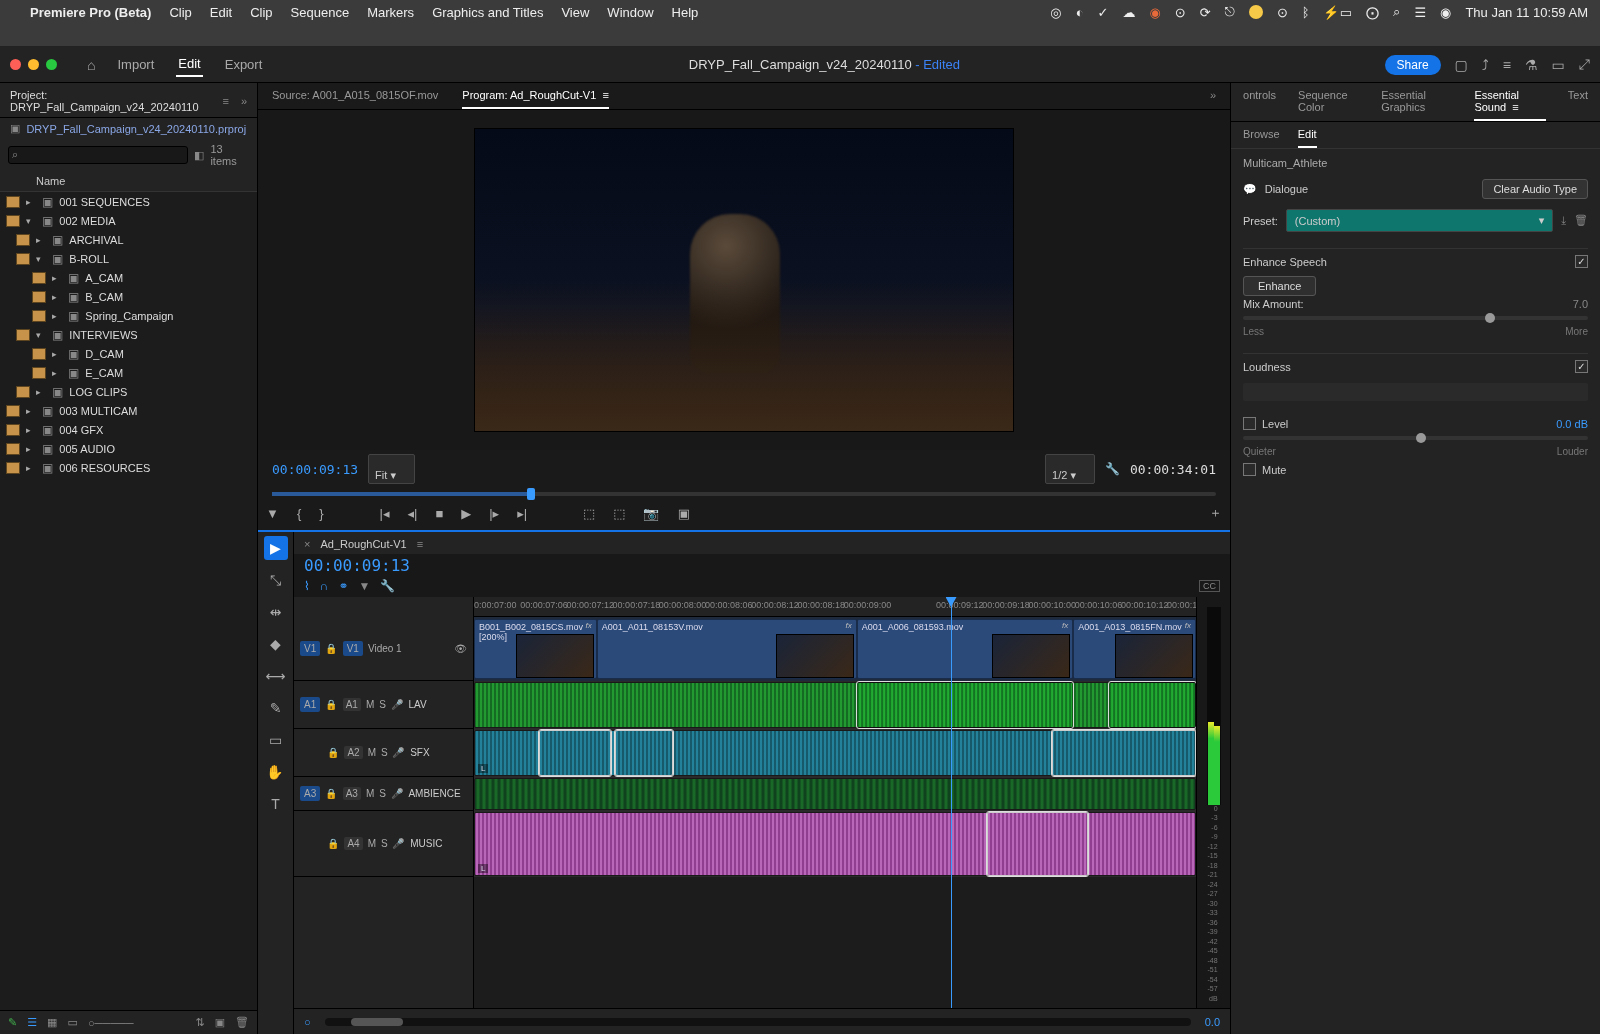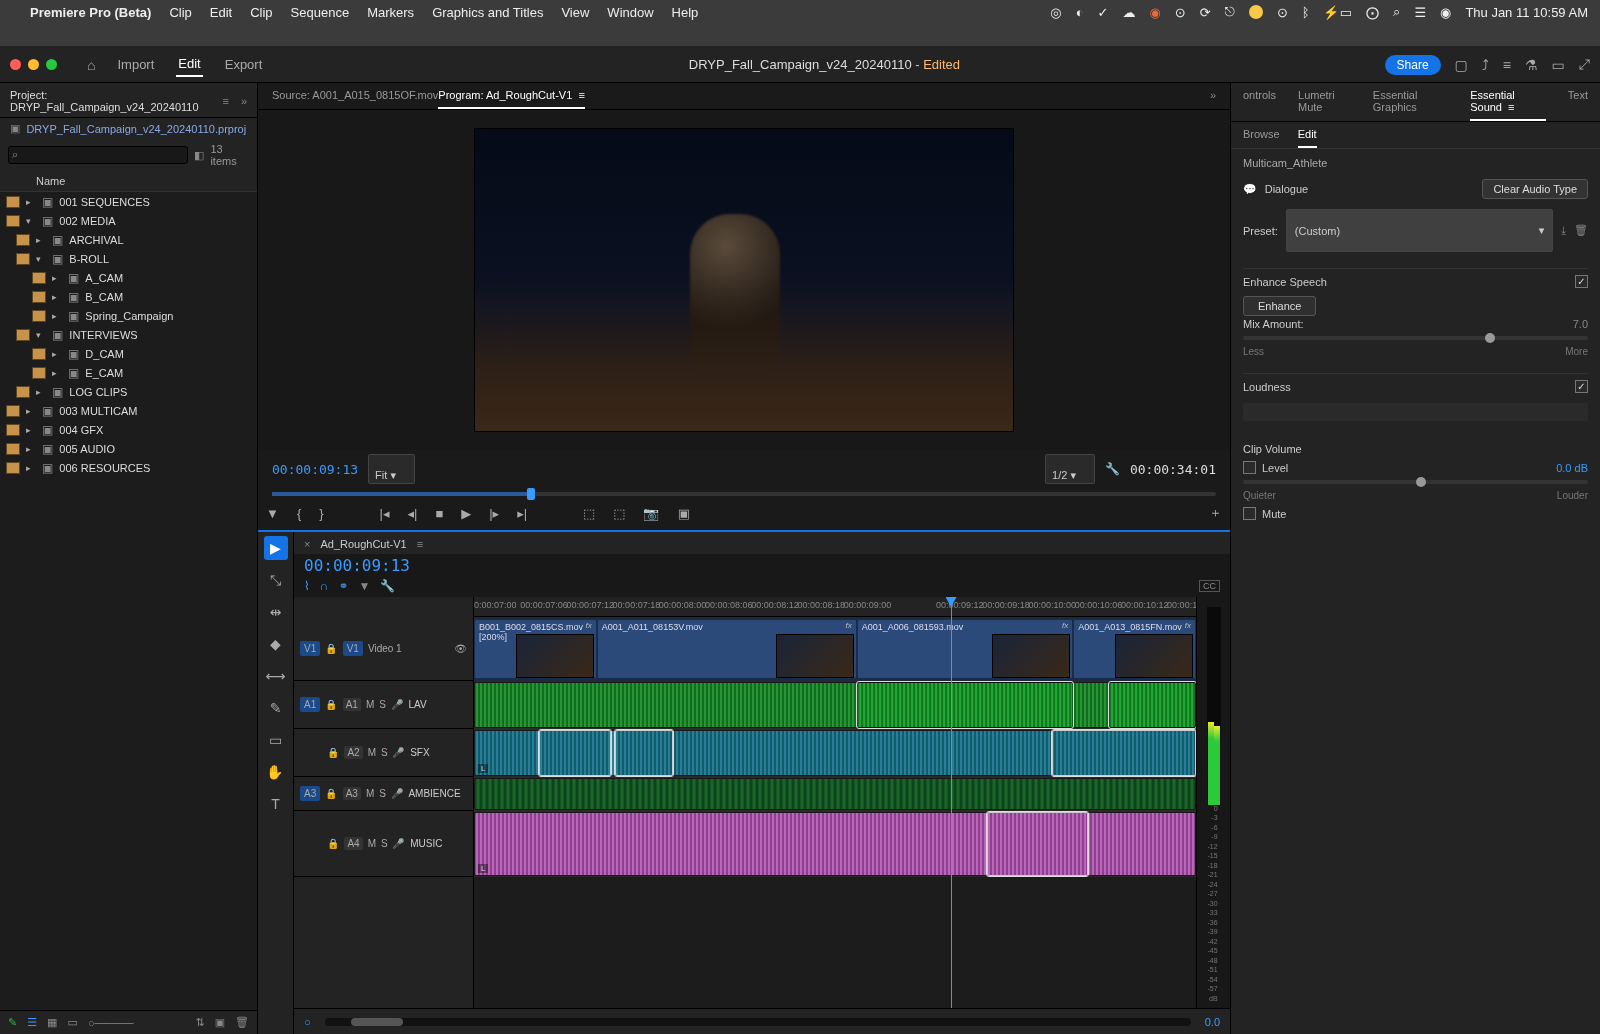--- a/index.html
+++ b/index.html
@@ -8,21 +8,21 @@
 .macbar .spacer { flex:1; }
 .macbar .right { display:flex; align-items:center; gap:14px; font-size:13px; }
 .apptop { height:23px; background:#3b3b3c;border-bottom:1px solid #222; }
 .titlebar { height:36px; background:#232323; display:flex; align-items:center; padding:0 10px; gap:20px; border-bottom:1px solid #000; }
 .traffic { display:flex; gap:7px; margin-right:10px;}
 .traffic span { width:11px;height:11px;border-radius:50%; display:block;}
 .tr-r{background:#ff5f57;} .tr-y{background:#febc2e;} .tr-g{background:#28c840;}
 .tb-tab { color:#aaa; font-size:13px; padding:4px 2px; }
 .tb-tab.active { color:#fff; border-bottom:2px solid #fff; }
 .tb-center { flex:1; text-align:center; color:#ddd; font-size:13px;}
-.tb-center .edited{ color:#fdba74;}
+.tb-center .edited{ color:#3b82f6;}
 .tb-right { display:flex; align-items:center; gap:14px;}
 .share-btn { background:#1473e6; color:#fff; padding:3px 12px; border-radius:11px; font-size:12px;}
 .tb-glyph { color:#aaa; font-size:14px;}
 
 .workspace { display:flex; height:calc(100% - 24px - 23px - 36px); }
 .leftcol { width:258px; display:flex; flex-direction:column; border-right:1px solid #000; background:#232323;}
 .midcol { flex:1; display:flex; flex-direction:column; min-width:0;}
 .rightcol { width:370px; background:#232323; border-left:1px solid #000; display:flex; flex-direction:column;}
 
 
@@ -39,21 +39,21 @@
 .bin-list { flex:1; overflow:auto; background:#1c1c1c;}
 .bin-row { display:flex; align-items:center; padding:3px 6px; gap:6px; font-size:11px; color:#ddd; height:19px;}
 .sw { width:14px; height:12px; background:#c7934a; border:1px solid #5c451f; flex-shrink:0;}
 .caret { width:10px; color:#aaa; font-size:9px;}
 .folder-icon { color:#888; font-size:12px;}
 .indent1{padding-left:16px;} .indent2{padding-left:32px;}
 .proj-foot { height:24px; background:#232323; border-top:1px solid #000; display:flex; align-items:center; padding:0 8px; gap:10px; color:#888;}
 .proj-foot .pill{color:#3fa84a;}
 
 
-.tabs-thin { display:flex; padding:6px 14px 0; font-size:11px; color:#999; border-bottom:1px solid #000;}
+.tabs-thin { display:flex; gap:24px; padding:6px 14px 0; font-size:11px; color:#999; border-bottom:1px solid #000;}
 .tabs-thin .tab{padding-bottom:6px;}
 .tabs-thin .active{color:#fff;border-bottom:2px solid #fff;}
 .program-wrap { display:flex; flex-direction:column; flex:0 0 416px; background:#1a1a1a;}
 .program-canvas { flex:1; display:flex; align-items:center; justify-content:center; background:#181818; position:relative; padding:18px 0;}
 .fake-video { width:540px; height:304px; background:linear-gradient(180deg,#050a18 0%,#0c1222 60%,#24150c 100%); border:1px solid #000; position:relative; overflow:hidden;}
 .fake-video::before{content:"";position:absolute;left:40%;top:28%;width:90px;height:160px;background:radial-gradient(circle at 40% 20%,#5a4a3a 0%,#1a1410 60%);border-radius:40px 40px 20px 20px;filter:blur(1px);}
 .fake-video::after{content:"";position:absolute;left:0;bottom:0;width:100%;height:50%;background:linear-gradient(180deg,transparent,#3a2818);}
 .progbar-row{display:flex;align-items:center;padding:4px 14px;gap:10px;font-size:12px;color:#ccc;}
 .tc-blue{color:#3a9bff;font-family:monospace;font-size:13px;}
 .tc-white{color:#ddd;font-family:monospace;font-size:13px;}
@@ -76,21 +76,21 @@
 .es-row{display:flex;align-items:center;justify-content:space-between;gap:8px;}
 .es-chip{background:#333;padding:3px 10px;border:1px solid #555;border-radius:3px;color:#ddd;}
 .es-section{margin-top:6px;}
 .es-section-h{display:flex;justify-content:space-between;align-items:center;padding:6px 0;border-top:1px solid #333;}
 .chk{width:13px;height:13px;border:1px solid #777;background:#2a2a2a;display:inline-flex;align-items:center;justify-content:center;font-size:10px;color:#3a9bff;}
 .chk.on::after{content:"✓";color:#ddd;}
 .slider{height:4px;background:#333;position:relative;border-radius:2px;margin:6px 0;}
 .slider .knob{width:10px;height:10px;background:#999;border-radius:50%;position:absolute;top:-3px;}
 .mini{font-size:10px;color:#777;display:flex;justify-content:space-between;}
 .es-btn{background:#2f2f2f;border:1px solid #555;padding:3px 14px;color:#ddd;border-radius:3px;font-size:11px;}
-.preset-dd{flex:1;background:#404040;border:1px solid #444;padding:14px 8px;color:#ccc;border-radius:2px;display:flex;justify-content:space-between;align-items:center;}
+.preset-dd{flex:1;background:#0f766e;border:1px solid #444;padding:4px 8px;color:#ccc;border-radius:2px;display:flex;justify-content:space-between;align-items:center;}
 
 
 .timeline-wrap{flex:1;display:flex;border-top:2px solid #1473e6;background:#181818;min-height:0;}
 .tl-tools{width:36px;background:#232323;border-right:1px solid #000;display:flex;flex-direction:column;align-items:center;padding-top:4px;gap:8px;color:#aaa;font-size:14px;}
 .tl-tools .tool{width:24px;height:24px;display:flex;align-items:center;justify-content:center;cursor:pointer;border-radius:3px;}
 .tl-tools .tool.sel{background:#1473e6;color:#fff;}
 .tl-body{flex:1;display:flex;flex-direction:column;min-width:0;}
 .tl-head{padding:6px 10px 4px;display:flex;align-items:center;gap:10px;background:#232323;}
 .tl-tc{color:#3a9bff;font-family:monospace;font-size:16px;padding:2px 0 4px 10px;}
 .tl-knobs{display:flex;gap:10px;padding:0 10px 4px;color:#888;font-size:12px;align-items:center;}
@@ -540,21 +540,21 @@
             </div>
           <span>0.0</span>
         </div>
       </div>
     </div>
   </div>
 
   <div class="rightcol">
     <div class="es-tabs">
       <span class="tab">ontrols</span>
-      <span class="tab">Lumetri Mute</span>
+      <span class="tab">Sequence Color</span>
       <span class="tab">Essential Graphics</span>
       <span class="tab active"><span>Essential Sound</span> &nbsp;≡</span>
       <span class="tab">Text</span>
     </div>
     <div class="es-sub">
       <span class="tab">Browse</span>
       <span class="tab active">Edit</span>
     </div>
     <div class="es-body">
       <div style="color:#aaa">Multicam_Athlete</div>
@@ -596,23 +596,20 @@
 
       <div class="es-section">
         <div class="es-section-h">
           <span>Loudness</span>
           <span class="chk on"></span>
         </div>
         <div style="height:18px;background:#2a2a2a;margin-top:4px;border-radius:2px"></div>
       </div>
 
       <div class="es-section">
-        <div class="es-section-h" style="border-top:none">
-          <span>Clip Volume</span>
-        </div>
         <div class="es-row">
           <span style="display:flex;gap:6px;align-items:center">
               <span class="chk"></span>
               <span>Level</span>
             </span>
           <span style="color:#3a9bff">0.0 dB</span>
         </div>
         <div class="slider">
             <div class="knob" style="left:50%"></div>
           </div>

